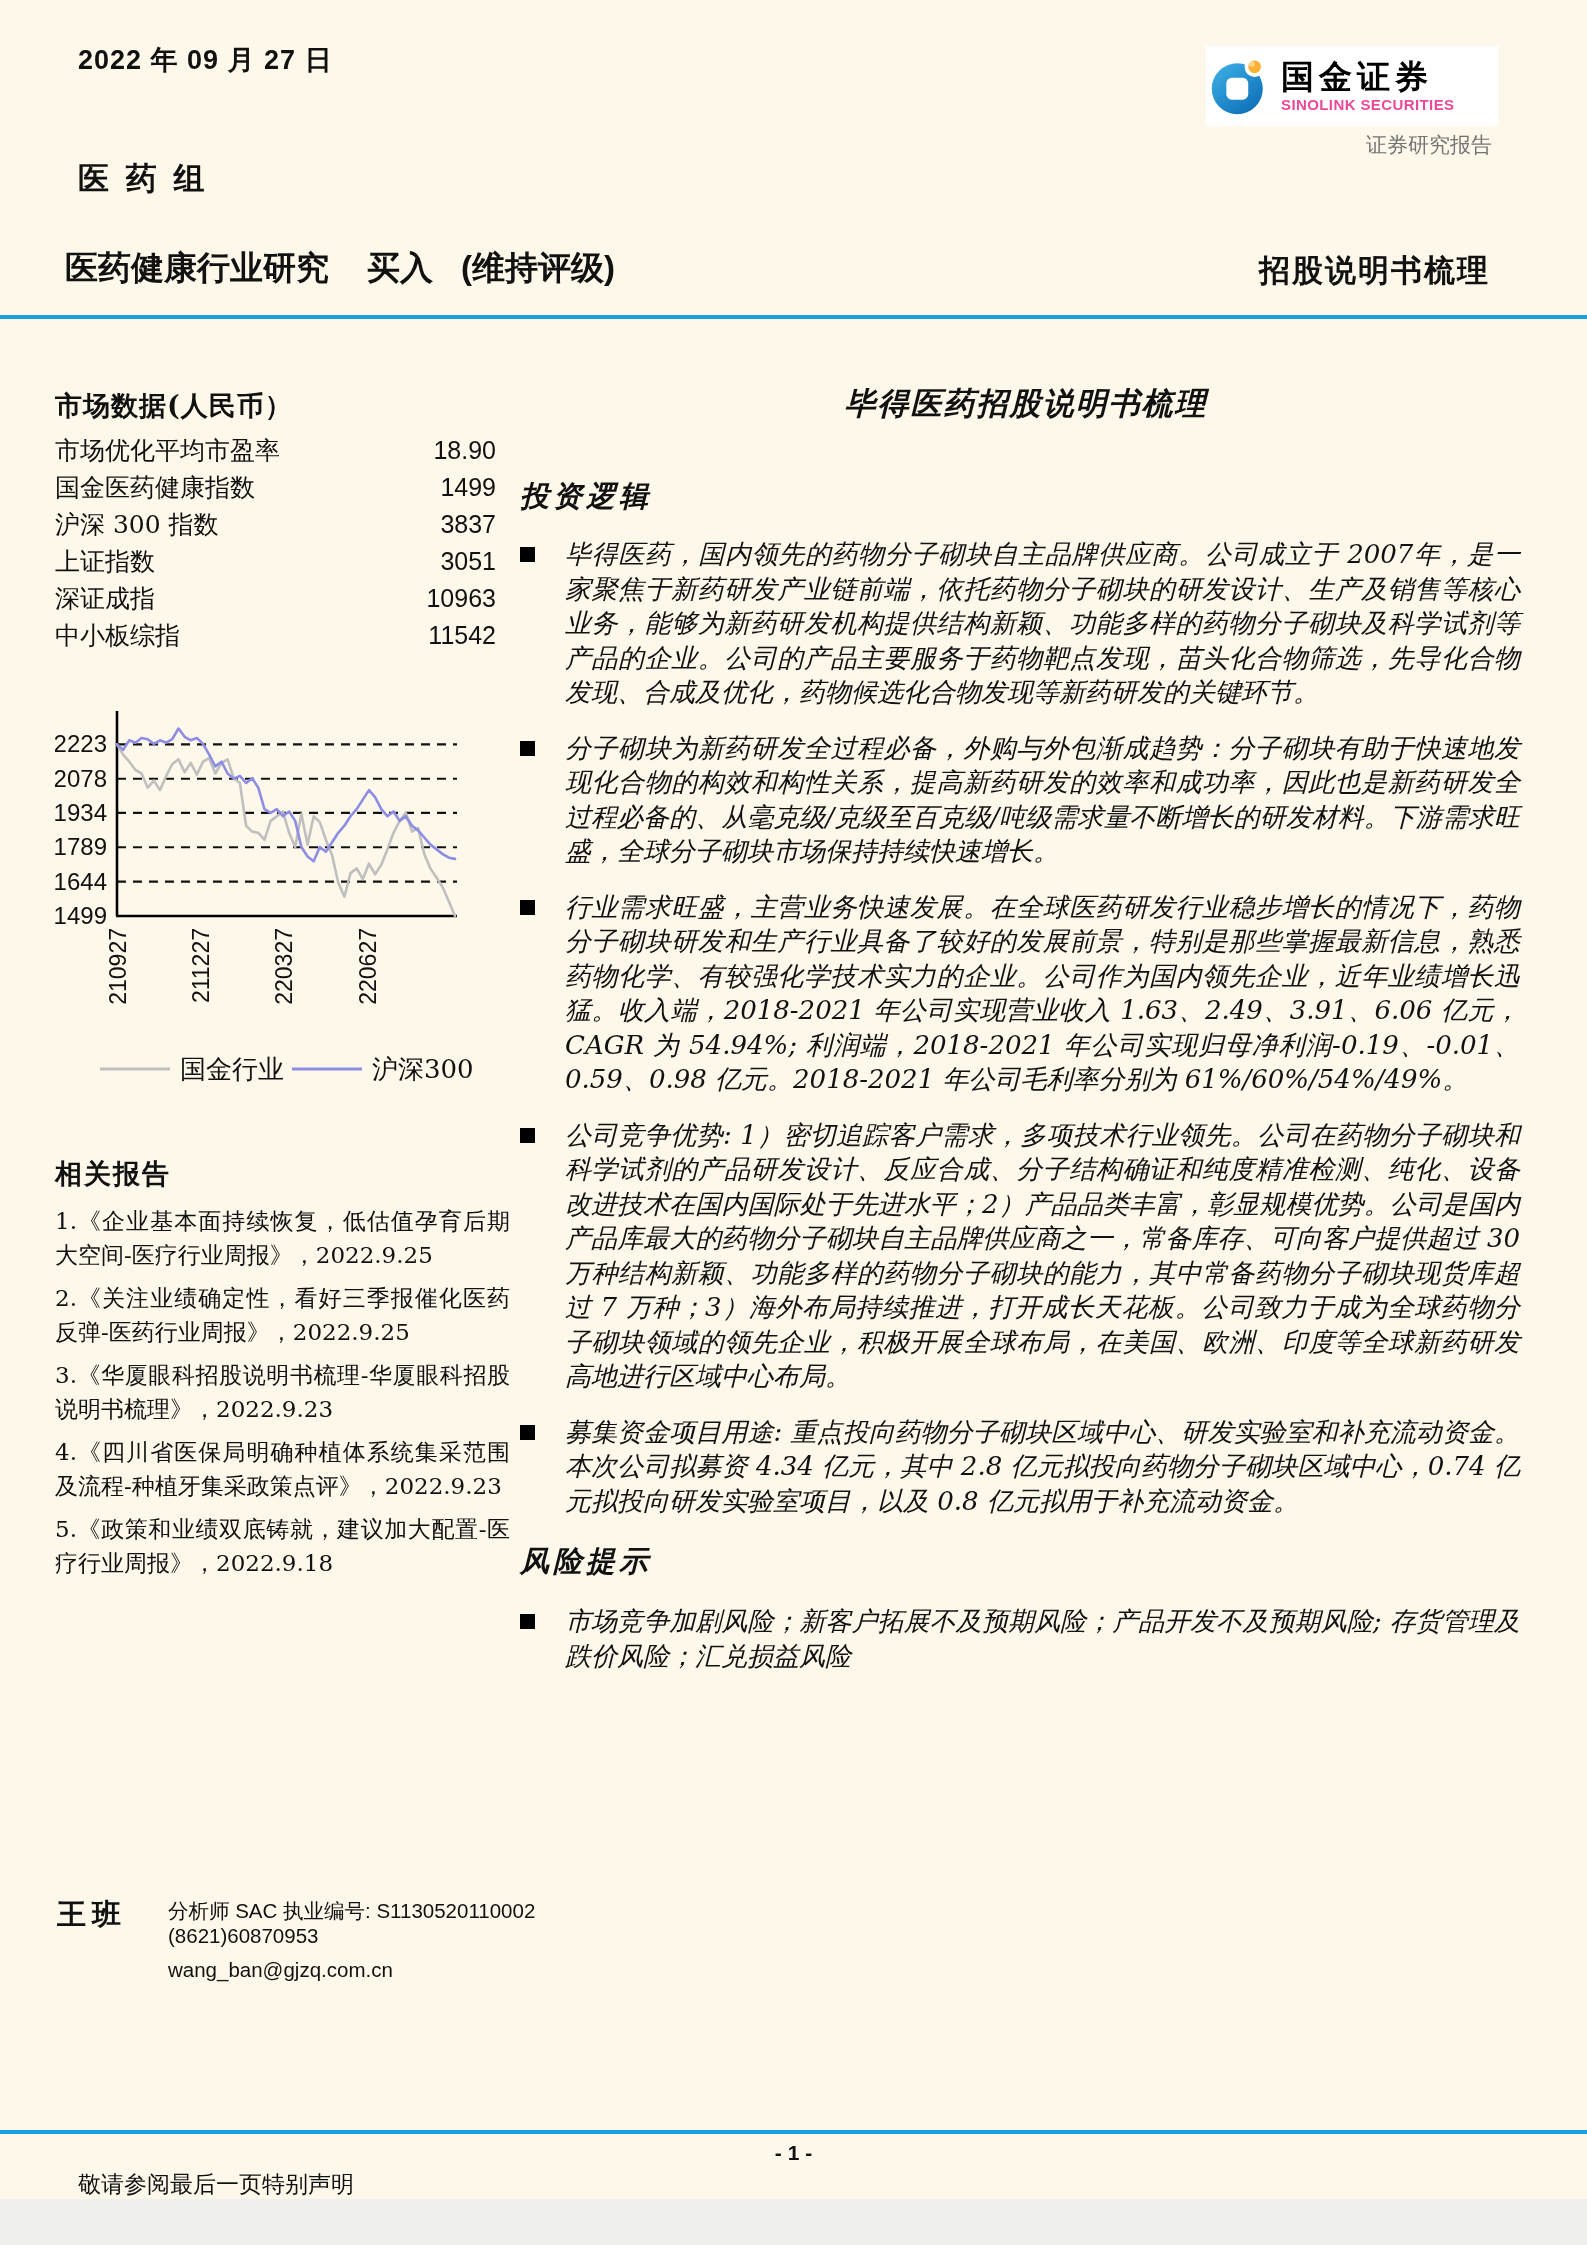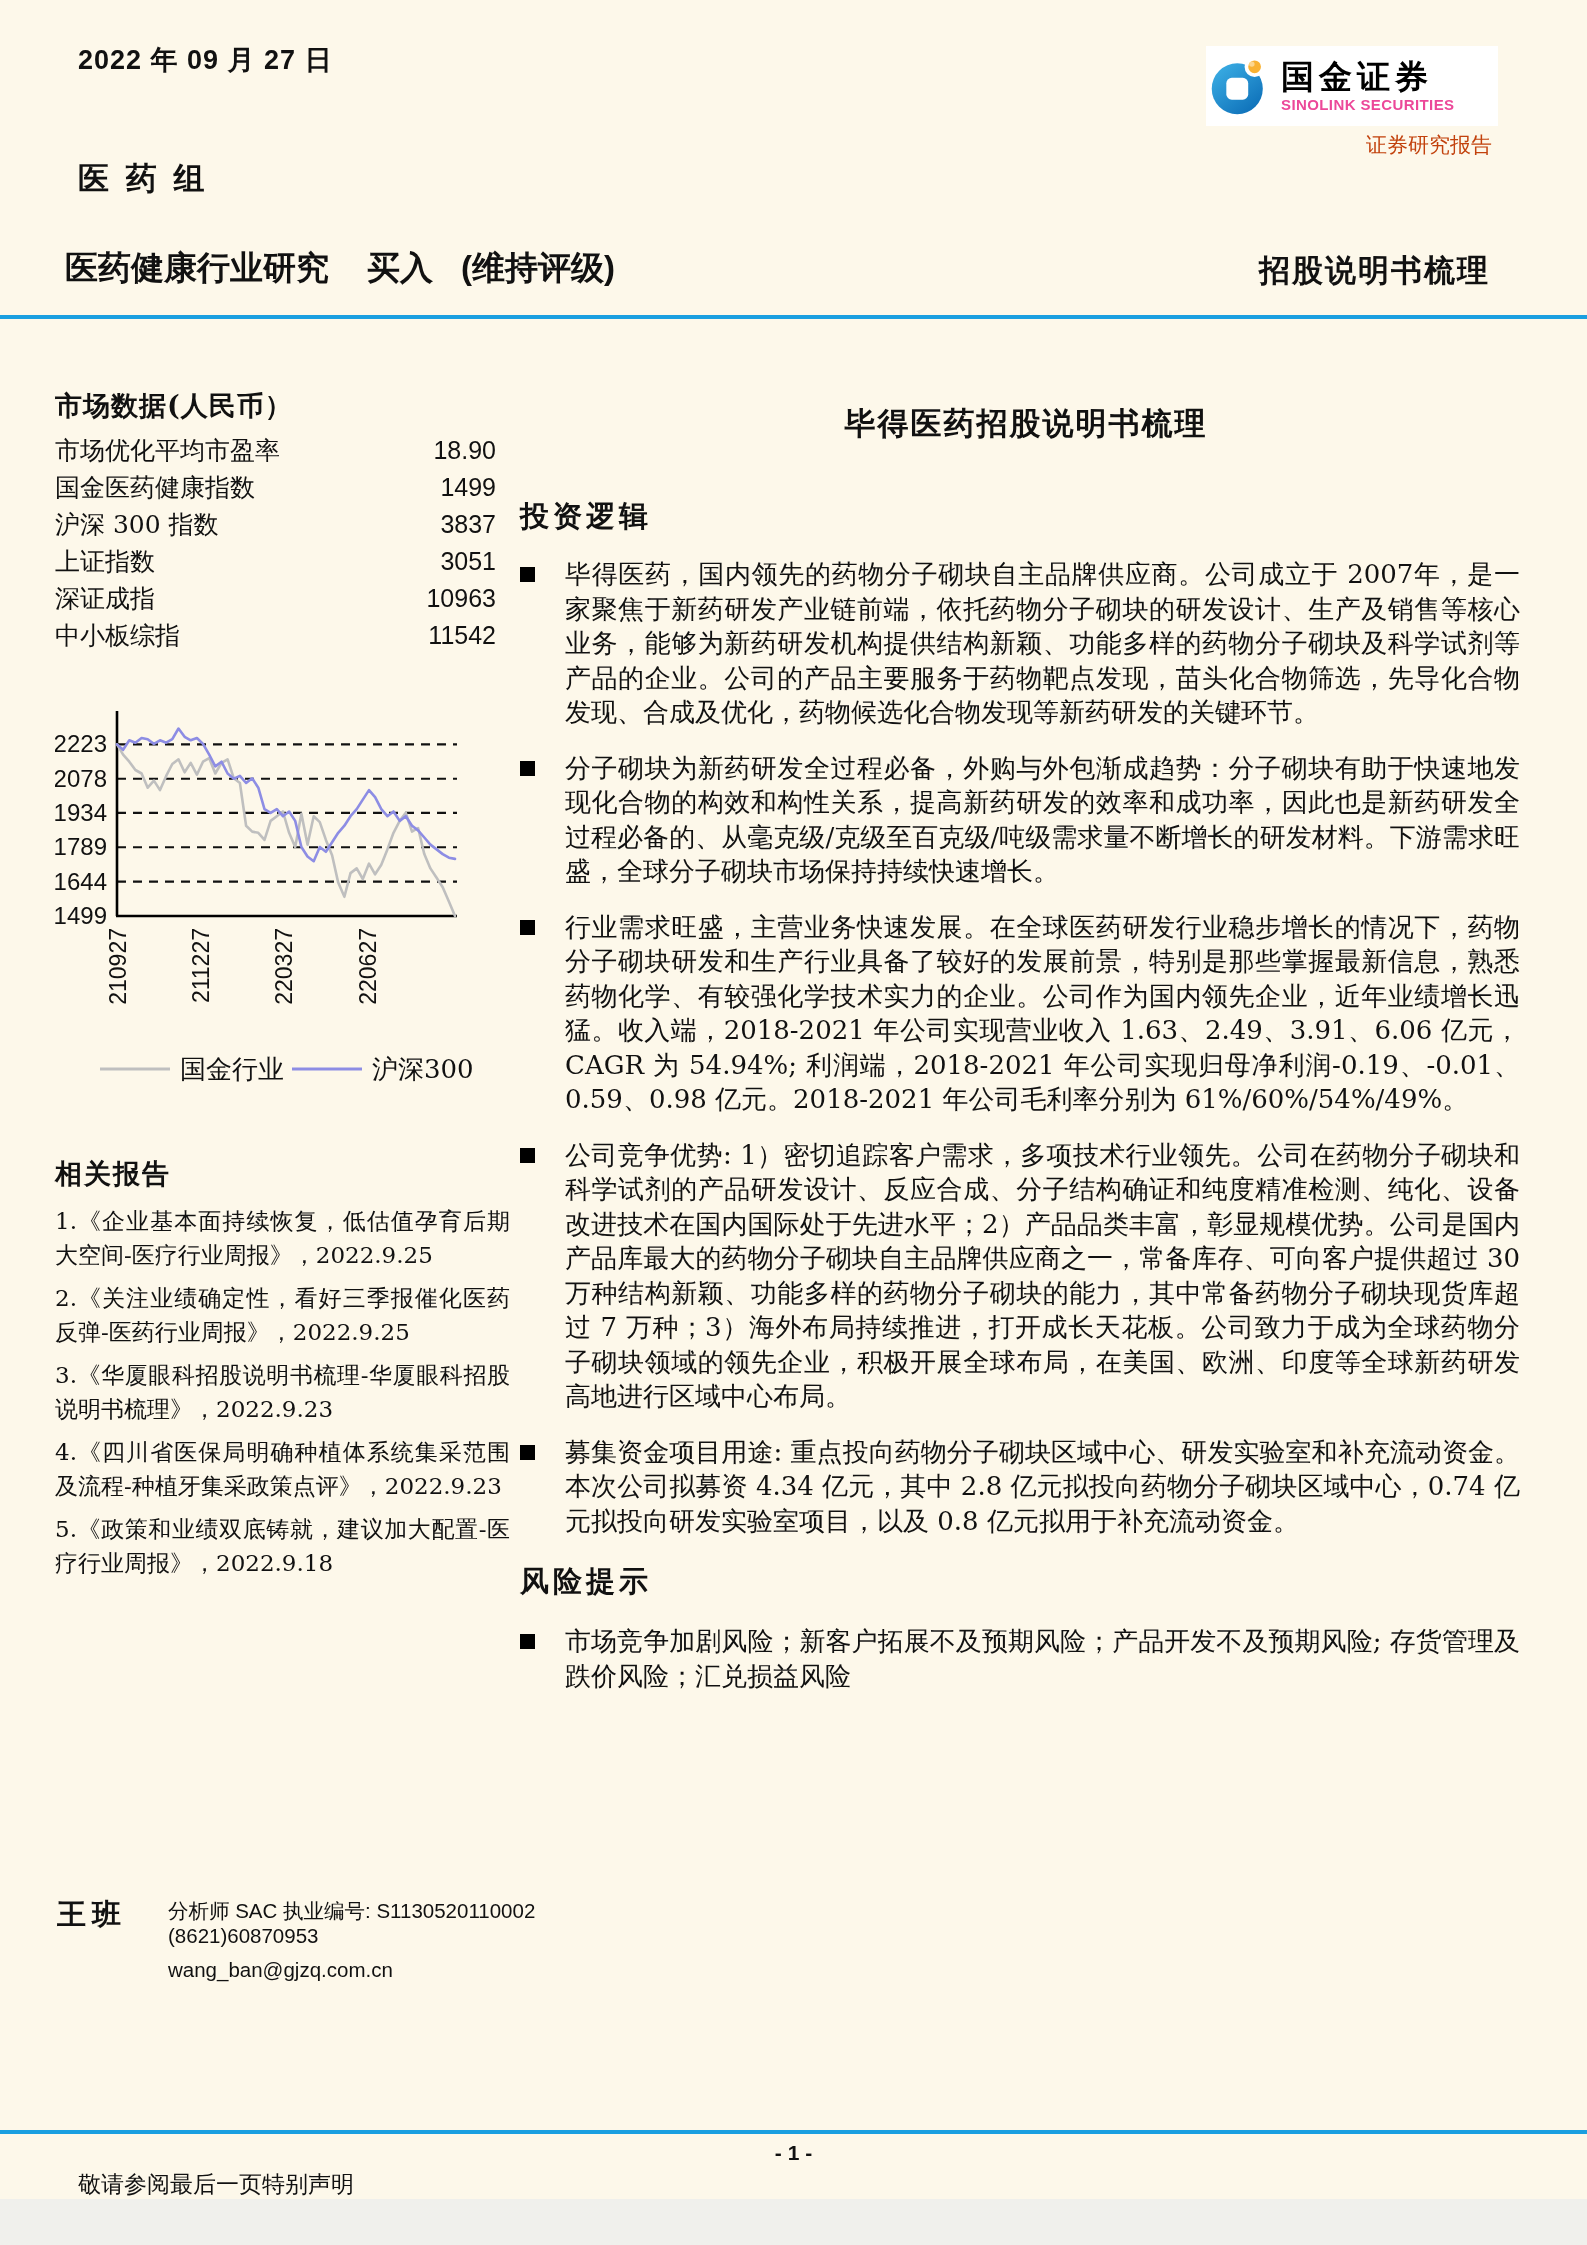--- a/index.html
+++ b/index.html
@@ -9,21 +9,21 @@
   .sans{font-family:"Liberation Sans","DejaVu Sans",sans-serif;}
 
   
   .date{position:absolute;left:78px;top:42px;font-size:27px;font-weight:bold;letter-spacing:1px;}
   .logo-box{position:absolute;left:1206px;top:46px;width:292px;height:80px;background:#fff;
             display:flex;align-items:center;padding-left:3px;box-sizing:border-box;}
   .logo-mark{width:62px;height:62px;flex:0 0 auto;}
   .logo-text{margin-left:10px;line-height:1;}
   .logo-cn{font-size:33px;font-weight:bold;letter-spacing:5px;color:#000;}
   .logo-en{font-size:15px;font-weight:bold;letter-spacing:0.4px;color:#ec4899;margin-top:4px;}
-  .report-tag{position:absolute;right:95px;top:131px;font-size:21px;color:#c2410c;}
+  .report-tag{position:absolute;right:95px;top:131px;font-size:21px;color:#737373;}
   .group{position:absolute;left:78px;top:158px;font-size:31px;font-weight:bold;letter-spacing:3px;}
   .title-row{position:absolute;left:65px;top:246px;font-size:33px;font-weight:bold;}
   .title-row .rating{margin-left:38px;}
   .title-row .rating-note{margin-left:28px;}
   .header-right{position:absolute;right:97px;top:250px;font-size:31px;font-weight:bold;letter-spacing:2px;}
   .divider{position:absolute;left:0;width:1587px;background:#1a9fe0;}
   .divider-top{top:315px;height:4px;}
   .divider-bottom{top:2130px;height:4px;}
 
   
@@ -32,21 +32,21 @@
   .market-table{margin-top:8px;}
   .m-row{display:flex;justify-content:space-between;align-items:baseline;line-height:36px;}
   .m-label{font-size:25px;}
   .m-value{font-size:25px;padding-right:14px;}
   .chart-wrap{margin-top:42px;width:455px;height:410px;}
   .reports-title{margin-top:50px;font-size:27px;font-weight:bold;letter-spacing:2px;}
   .reports-list{margin-top:12px;}
   .report-item{font-size:23px;line-height:34px;margin-bottom:9px;text-align:justify;}
 
   
-  .right-col{position:absolute;left:520px;top:403px;width:1012px;}
+  .right-col{position:absolute;left:520px;top:383px;width:1012px;font-style:italic;}
   .main-title{text-align:center;font-size:31px;font-weight:bold;letter-spacing:2px;margin-bottom:52px;}
   .sec-head{font-size:29px;font-weight:bold;letter-spacing:4px;margin-bottom:20px;}
   .sec-head2{margin-top:24px;margin-bottom:22px;}
   .bullet{display:flex;margin-bottom:21px;}
   .marker{width:15px;height:15px;background:#000;flex:0 0 auto;margin-top:10px;}
   .b-text{margin:0 0 0 30px;font-size:26px;line-height:34.5px;text-align:justify;width:955px;}
 
   
   .analyst-name{position:absolute;left:57px;top:1895px;font-size:29px;font-weight:bold;letter-spacing:6px;}
   .analyst-info{position:absolute;left:168px;top:1898px;font-size:20.5px;font-weight:normal;line-height:25px;}

